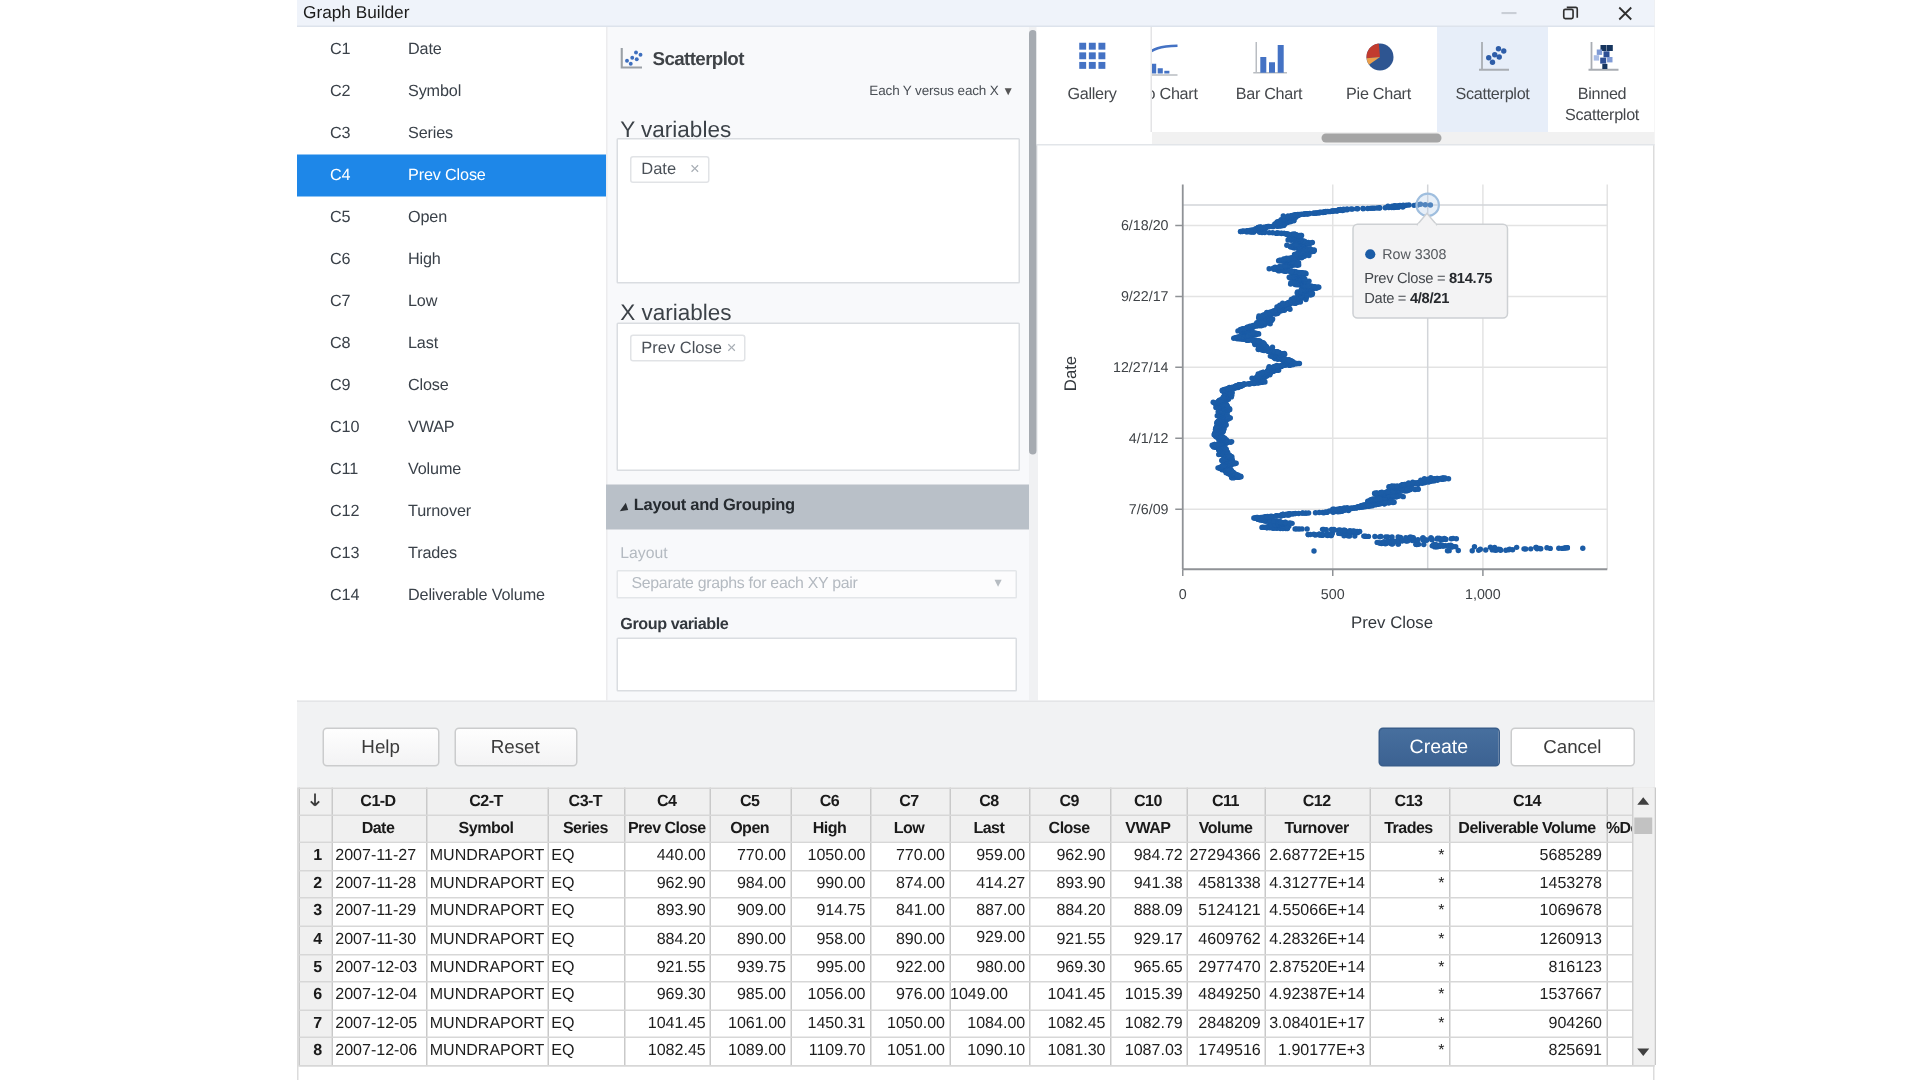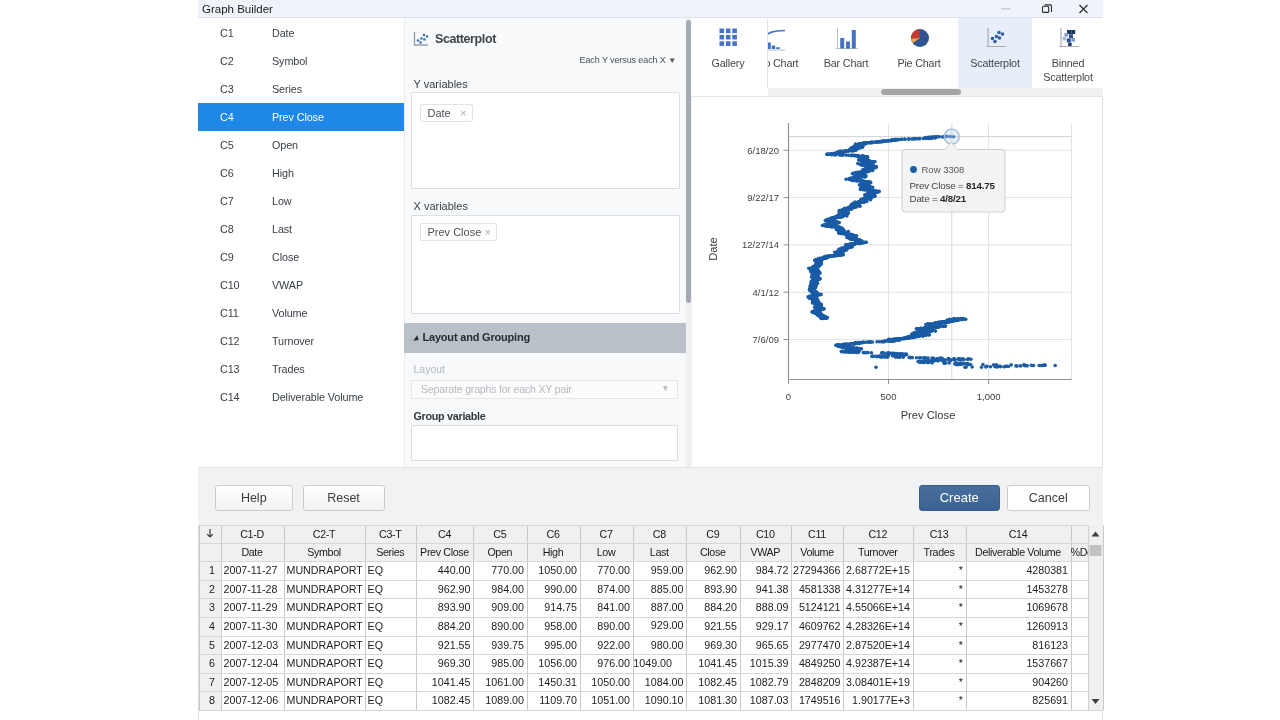--- a/index.html
+++ b/index.html
@@ -15,21 +15,21 @@
 .lpanel{position:absolute;left:198px;top:18px;width:206px;height:449px;background:#fff}
 .lrow{position:absolute;left:0;width:206px;height:28px;line-height:28px;font-size:10.8px;letter-spacing:-0.1px;color:#3a4149}
 .lrow .cnum{position:absolute;left:22px}
 .lrow .cname{position:absolute;left:74px}
 .lrow.sel{background:#1e87e8;color:#fff}
 
 .mpanel{position:absolute;left:404px;top:18px;width:282px;height:449px;background:#f8f9fb;
  border-left:1px solid #ececee}
 .mtrack{position:absolute;left:686px;top:18px;width:5.5px;height:449px;background:#f0f1f3}
 .mthumb{position:absolute;left:686px;top:20px;width:5px;height:283px;background:#a6abb1;border-radius:2.5px}
-.mlabel{position:absolute;font-size:11px;color:#3c4248}
+.mlabel{position:absolute;font-size:15px;color:#3c4248}
 .mbox{position:absolute;background:#fff;border:1px solid #dadde1;border-radius:1px}
 .chip{position:absolute;background:#fff;border:1px solid #e1e3e6;border-radius:2px;
  font-size:11px;color:#4b5158}
 .chipx{color:#a7adb4;font-size:11px}
 .band{position:absolute;left:404px;top:323px;width:282px;height:29.5px;background:#b9c0c8;
  line-height:29.5px;font-size:11px;font-weight:bold;color:#262b30}
 .dis{color:#b4bac1}
 
 .bbar{position:absolute;left:198px;top:467px;width:905px;height:57.5px;background:#f1f2f3;
  border-top:1px solid #e4e5e7}
@@ -44,21 +44,21 @@
 .gitem .glbl{position:absolute;top:39px;width:100%;font-size:10.8px;letter-spacing:-0.2px;color:#45484c;line-height:13.5px}
 .gsel{background:#e7eef9}
 .gsep{position:absolute;left:767px;top:18px;width:1px;height:70px;background:#e4e4e6}
 .gtrack{position:absolute;left:768px;top:88px;width:335px;height:7.5px;background:#f1f1f1}
 .gthumb{position:absolute;left:881px;top:89px;width:80px;height:5.5px;background:#a5a5a5;border-radius:3px}
 .gborder{position:absolute;left:691px;top:95.5px;width:412px;height:1px;background:#e2e5e9}
 
 .vl{position:absolute;width:1px;background:#c9c9c9}
 .hl{position:absolute;height:1px;background:#d7d7d7}
 .tc{position:absolute;font-size:10.7px;color:#1d1d1d;white-space:nowrap;overflow:hidden}
-.tc.hb{font-weight:normal;text-align:center;color:#1a1a1a;letter-spacing:-0.35px}
+.tc.hb{font-weight:bold;text-align:center;color:#1a1a1a;letter-spacing:-0.35px}
 .tc.l{text-align:left}
 .tc.r{text-align:right}
 .tc.hb.r{text-align:right}
 </style></head><body>
 <div class="page">
  <div class="dlg"></div>
  <div class="titlebar"></div>
  <div class="title">Graph Builder</div>
 
  <svg class="abs" style="left:995px;top:0" width="100" height="18" viewBox="0 0 100 18">
@@ -3878,30 +3878,30 @@
     <div class="tc r" style="left:416px;top:561px;width:54.50px;height:18.625px;line-height:18.625px">440.00</div>
     <div class="tc r" style="left:473px;top:561px;width:51.00px;height:18.625px;line-height:18.625px">770.00</div>
     <div class="tc r" style="left:526.5px;top:561px;width:50.50px;height:18.625px;line-height:18.625px">1050.00</div>
     <div class="tc r" style="left:579.5px;top:561px;width:50.50px;height:18.625px;line-height:18.625px">770.00</div>
     <div class="tc r" style="left:632.5px;top:561px;width:51.00px;height:18.625px;line-height:18.625px">959.00</div>
     <div class="tc r" style="left:686px;top:561px;width:51.00px;height:18.625px;line-height:18.625px">962.90</div>
     <div class="tc r" style="left:739.5px;top:561px;width:49.00px;height:18.625px;line-height:18.625px">984.72</div>
     <div class="tc r" style="left:791px;top:561px;width:49.50px;height:18.625px;line-height:18.625px">27294366</div>
     <div class="tc r" style="left:843px;top:561px;width:67.00px;height:18.625px;line-height:18.625px">2.68772E+15</div>
     <div class="tc r" style="left:912.5px;top:561px;width:50.50px;height:18.625px;line-height:18.625px">*</div>
-    <div class="tc r" style="left:965.5px;top:561px;width:102.50px;height:18.625px;line-height:18.625px">4280381</div>
+    <div class="tc r" style="left:965.5px;top:561px;width:102.50px;height:18.625px;line-height:18.625px">5685289</div>
     <div class="tc hb r" style="left:198.5px;top:579.625px;width:16.00px;height:18.625px;line-height:18.625px">2</div>
     <div class="tc l" style="left:223.5px;top:579.625px;width:60.00px;height:18.625px;line-height:18.625px">2007-11-28</div>
     <div class="tc l" style="left:286.5px;top:579.625px;width:78.00px;height:18.625px;line-height:18.625px">MUNDRAPORT</div>
     <div class="tc l" style="left:367.5px;top:579.625px;width:48.50px;height:18.625px;line-height:18.625px">EQ</div>
     <div class="tc r" style="left:416px;top:579.625px;width:54.50px;height:18.625px;line-height:18.625px">962.90</div>
     <div class="tc r" style="left:473px;top:579.625px;width:51.00px;height:18.625px;line-height:18.625px">984.00</div>
     <div class="tc r" style="left:526.5px;top:579.625px;width:50.50px;height:18.625px;line-height:18.625px">990.00</div>
     <div class="tc r" style="left:579.5px;top:579.625px;width:50.50px;height:18.625px;line-height:18.625px">874.00</div>
-    <div class="tc r" style="left:632.5px;top:579.625px;width:51.00px;height:18.625px;line-height:18.625px">885.00</div>
+    <div class="tc r" style="left:632.5px;top:579.625px;width:51.00px;height:18.625px;line-height:18.625px">414.27</div>
     <div class="tc r" style="left:686px;top:579.625px;width:51.00px;height:18.625px;line-height:18.625px">893.90</div>
     <div class="tc r" style="left:739.5px;top:579.625px;width:49.00px;height:18.625px;line-height:18.625px">941.38</div>
     <div class="tc r" style="left:791px;top:579.625px;width:49.50px;height:18.625px;line-height:18.625px">4581338</div>
     <div class="tc r" style="left:843px;top:579.625px;width:67.00px;height:18.625px;line-height:18.625px">4.31277E+14</div>
     <div class="tc r" style="left:912.5px;top:579.625px;width:50.50px;height:18.625px;line-height:18.625px">*</div>
     <div class="tc r" style="left:965.5px;top:579.625px;width:102.50px;height:18.625px;line-height:18.625px">1453278</div>
     <div class="tc hb r" style="left:198.5px;top:598.25px;width:16.00px;height:18.625px;line-height:18.625px">3</div>
     <div class="tc l" style="left:223.5px;top:598.25px;width:60.00px;height:18.625px;line-height:18.625px">2007-11-29</div>
     <div class="tc l" style="left:286.5px;top:598.25px;width:78.00px;height:18.625px;line-height:18.625px">MUNDRAPORT</div>
     <div class="tc l" style="left:367.5px;top:598.25px;width:48.50px;height:18.625px;line-height:18.625px">EQ</div>
@@ -3966,21 +3966,21 @@
     <div class="tc l" style="left:286.5px;top:672.75px;width:78.00px;height:18.625px;line-height:18.625px">MUNDRAPORT</div>
     <div class="tc l" style="left:367.5px;top:672.75px;width:48.50px;height:18.625px;line-height:18.625px">EQ</div>
     <div class="tc r" style="left:416px;top:672.75px;width:54.50px;height:18.625px;line-height:18.625px">1041.45</div>
     <div class="tc r" style="left:473px;top:672.75px;width:51.00px;height:18.625px;line-height:18.625px">1061.00</div>
     <div class="tc r" style="left:526.5px;top:672.75px;width:50.50px;height:18.625px;line-height:18.625px">1450.31</div>
     <div class="tc r" style="left:579.5px;top:672.75px;width:50.50px;height:18.625px;line-height:18.625px">1050.00</div>
     <div class="tc r" style="left:632.5px;top:672.75px;width:51.00px;height:18.625px;line-height:18.625px">1084.00</div>
     <div class="tc r" style="left:686px;top:672.75px;width:51.00px;height:18.625px;line-height:18.625px">1082.45</div>
     <div class="tc r" style="left:739.5px;top:672.75px;width:49.00px;height:18.625px;line-height:18.625px">1082.79</div>
     <div class="tc r" style="left:791px;top:672.75px;width:49.50px;height:18.625px;line-height:18.625px">2848209</div>
-    <div class="tc r" style="left:843px;top:672.75px;width:67.00px;height:18.625px;line-height:18.625px">3.08401E+19</div>
+    <div class="tc r" style="left:843px;top:672.75px;width:67.00px;height:18.625px;line-height:18.625px">3.08401E+17</div>
     <div class="tc r" style="left:912.5px;top:672.75px;width:50.50px;height:18.625px;line-height:18.625px">*</div>
     <div class="tc r" style="left:965.5px;top:672.75px;width:102.50px;height:18.625px;line-height:18.625px">904260</div>
     <div class="tc hb r" style="left:198.5px;top:691.375px;width:16.00px;height:18.625px;line-height:18.625px">8</div>
     <div class="tc l" style="left:223.5px;top:691.375px;width:60.00px;height:18.625px;line-height:18.625px">2007-12-06</div>
     <div class="tc l" style="left:286.5px;top:691.375px;width:78.00px;height:18.625px;line-height:18.625px">MUNDRAPORT</div>
     <div class="tc l" style="left:367.5px;top:691.375px;width:48.50px;height:18.625px;line-height:18.625px">EQ</div>
     <div class="tc r" style="left:416px;top:691.375px;width:54.50px;height:18.625px;line-height:18.625px">1082.45</div>
     <div class="tc r" style="left:473px;top:691.375px;width:51.00px;height:18.625px;line-height:18.625px">1089.00</div>
     <div class="tc r" style="left:526.5px;top:691.375px;width:50.50px;height:18.625px;line-height:18.625px">1109.70</div>
     <div class="tc r" style="left:579.5px;top:691.375px;width:50.50px;height:18.625px;line-height:18.625px">1051.00</div>

